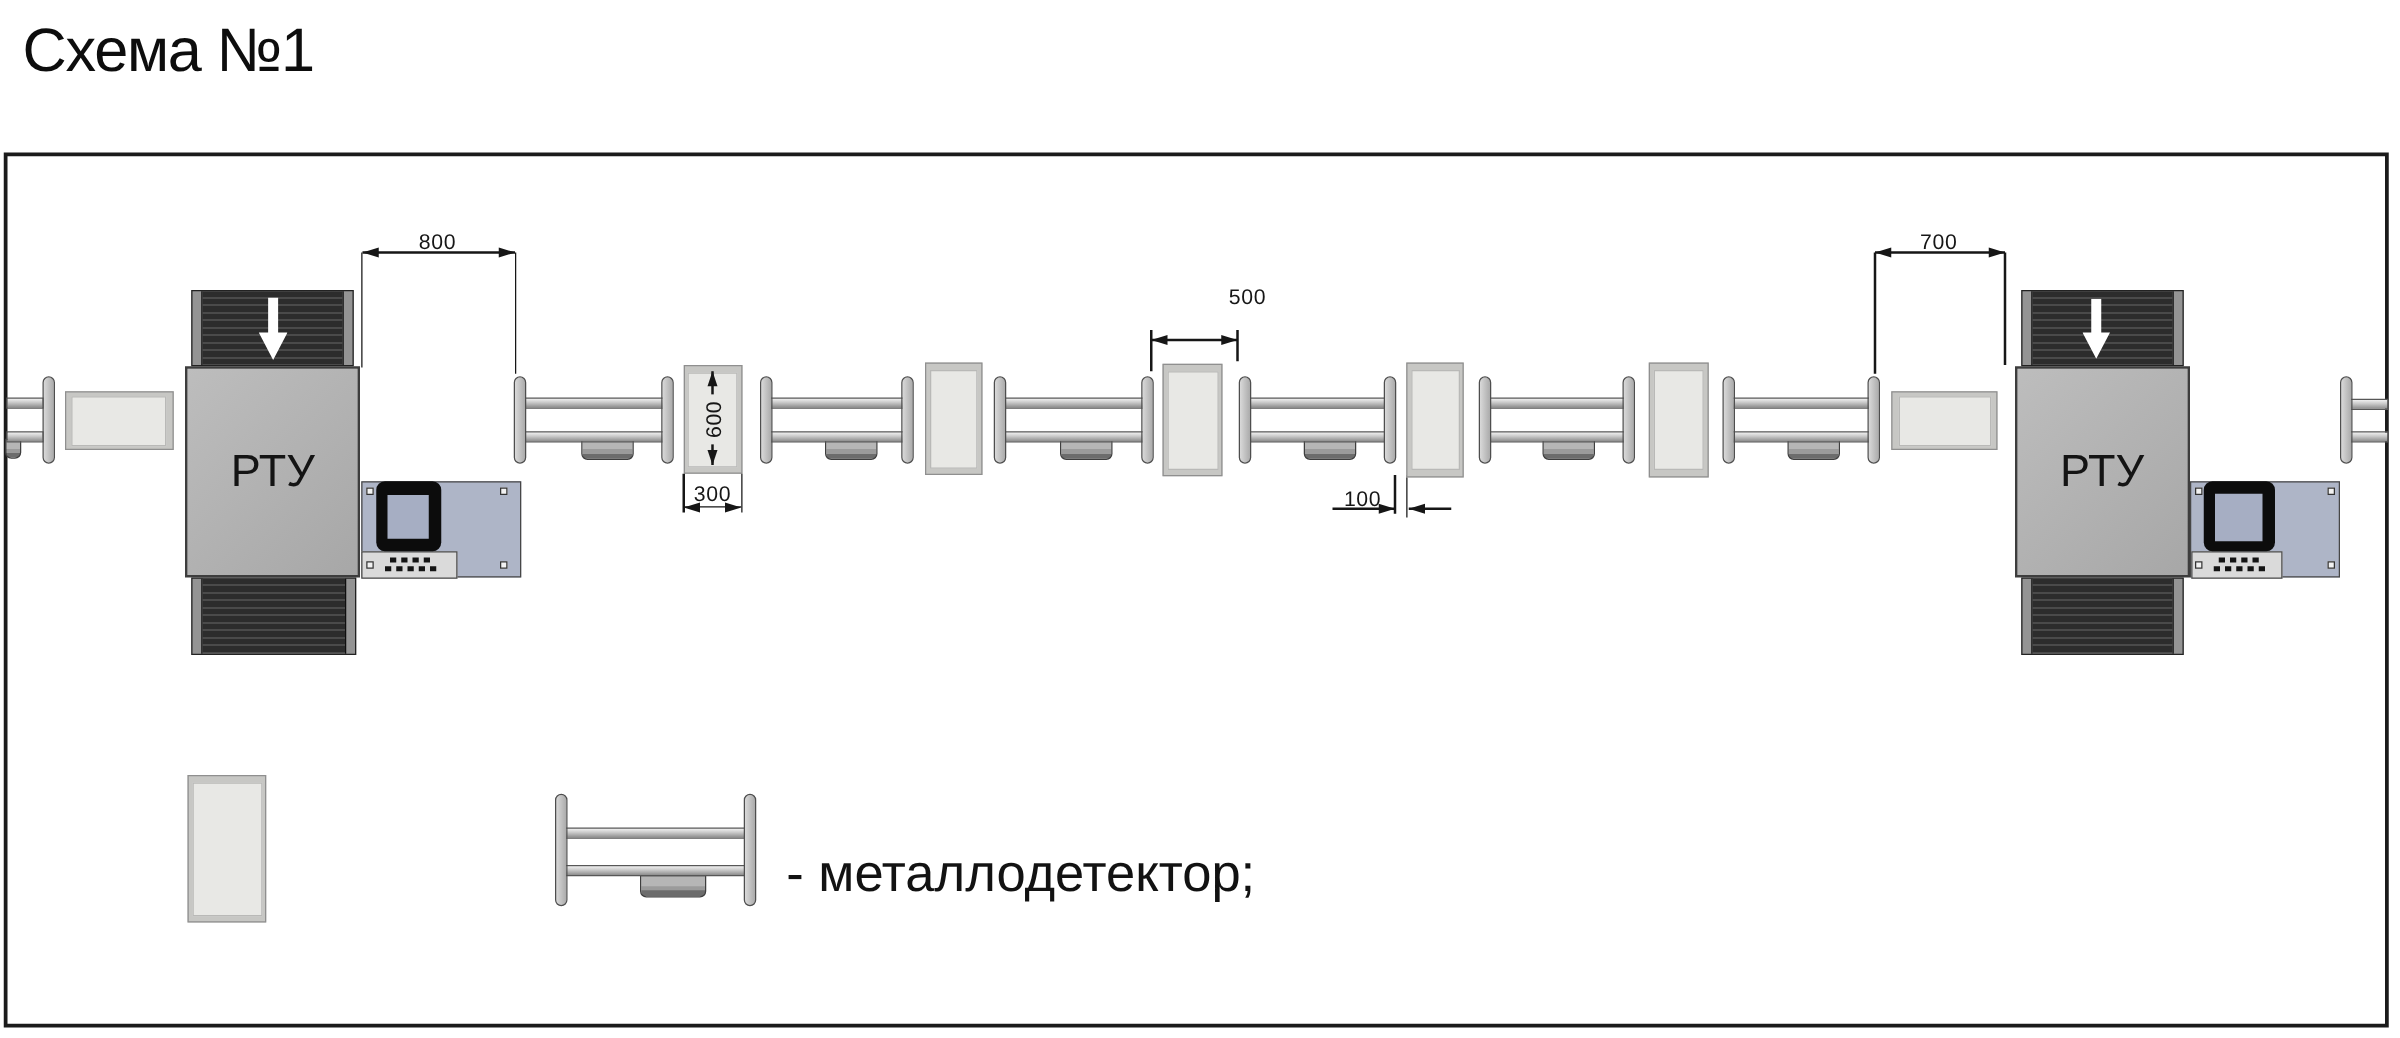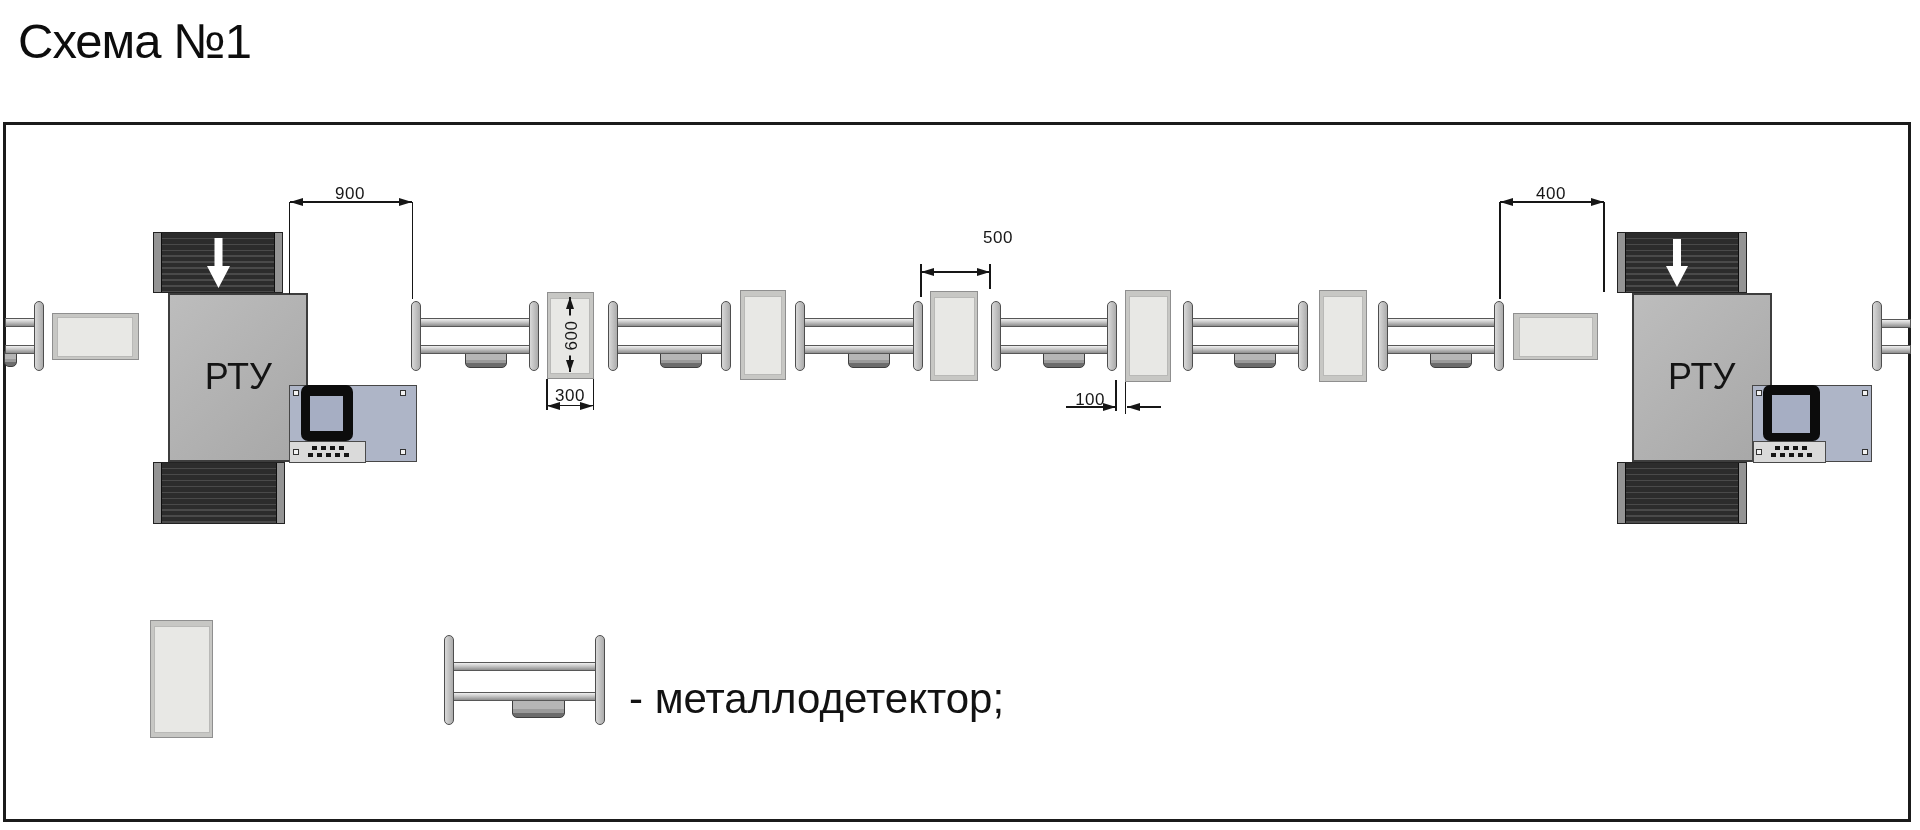--- a/index.html
+++ b/index.html
@@ -21,21 +21,21 @@
   .tumba{position:absolute;border:1.2px solid #8f8f8f;background:#c7c7c4;box-sizing:border-box;}
   .tumba-v{padding:4.5px 2.5px;}
   .tumba-h{padding:2.5px 4.5px;}
   .tumba-inner{width:100%;height:100%;background:#e8e8e5;border:1px solid #b9b9b7;box-sizing:border-box;}
   
   .conv{position:absolute;background:#949494;border:1.5px solid #222;box-sizing:border-box;}
   .belt{position:absolute;left:7px;right:7px;top:0;bottom:0;
         background:repeating-linear-gradient(180deg,#2c2c2c 0 4.5px,#4a4a4a 4.5px 6px);
         border-left:1.2px solid #0e0e0e;border-right:1.2px solid #0e0e0e;}
   .rtu-body{position:absolute;background:linear-gradient(135deg,#bdbdbd,#a7a7a7);border:2px solid #3d3d3d;
-        display:flex;align-items:center;justify-content:center;font-size:36px;color:#141414;box-sizing:border-box;margin-left:20px;}
+        display:flex;align-items:center;justify-content:center;font-size:36px;color:#141414;box-sizing:border-box;}
   
   .console{position:absolute;background:#aeb5c7;border:1.5px solid #474747;box-sizing:border-box;}
   .monitor{position:absolute;background:#0c0c0c;border-radius:7px;}
   .screen{position:absolute;background:#a6aec3;}
   .kbd{position:absolute;background:#dadada;border:1.2px solid #4a4a4a;box-sizing:border-box;}
   .dotrow{position:absolute;display:flex;gap:4px;}
   .dot{width:5px;height:4px;background:#141414;}
   .screw{position:absolute;width:6px;height:6px;background:#f2f2f2;border:1.2px solid #333;box-sizing:border-box;}
   
   .dline{position:absolute;height:1.7px;background:#161616;}
@@ -99,21 +99,21 @@
     </div>
     <div class="monitor" style="left:11.5px;top:-1px;width:52px;height:56px">
       <div class="screen" style="left:9px;top:11px;width:33px;height:35px"></div>
     </div>
     <div class="screw" style="left:3px;top:4px"></div>
     <div class="screw" style="left:110px;top:4px"></div>
     <div class="screw" style="left:3px;top:63px"></div>
     <div class="screw" style="left:110px;top:63px"></div>
   </div>
 
-  <div class="dimtxt" style="left:330px;top:184px;width:40px">900</div>
+  <div class="dimtxt" style="left:330px;top:184px;width:40px">800</div>
   <div class="dline" style="left:289.5px;top:201.2px;width:122px"></div>
   <div class="ah-l" style="left:289.5px;top:198.1px"></div>
   <div class="ah-r" style="left:398.5px;top:198.1px"></div>
   <div class="vline" style="left:288.6px;top:202px;height:92px"></div>
   <div class="vline" style="left:411.6px;top:202px;height:97px"></div>
 
   <div class="abs" style="left:410.5px;top:301px;width:128px;height:70px">
     <div class="unit" style="left:54.5px;top:50px;width:42px;height:17px"></div>
     <div class="rail" style="left:5px;right:5px;top:17px"></div>
     <div class="rail" style="left:5px;right:5px;top:44px"></div>
@@ -198,21 +198,21 @@
   </div>
 
   <div class="abs" style="left:1377.7px;top:301px;width:126px;height:70px">
     <div class="unit" style="left:52.3px;top:50px;width:42px;height:17px"></div>
     <div class="rail" style="left:5px;right:5px;top:17px"></div>
     <div class="rail" style="left:5px;right:5px;top:44px"></div>
     <div class="post" style="left:0"></div>
     <div class="post" style="left:116px"></div>
   </div>
 
-  <div class="dimtxt" style="left:1531px;top:184px;width:40px">400</div>
+  <div class="dimtxt" style="left:1531px;top:184px;width:40px">700</div>
   <div class="dline" style="left:1500px;top:201.2px;width:104px"></div>
   <div class="ah-l" style="left:1500px;top:198.1px"></div>
   <div class="ah-r" style="left:1591px;top:198.1px"></div>
   <div class="vline" style="left:1499.3px;top:202px;height:97px"></div>
   <div class="vline" style="left:1603px;top:202px;height:90px"></div>
 
   <div class="tumba tumba-h" style="left:1513px;top:313.3px;width:85px;height:47px">
     <div class="tumba-inner"></div>
   </div>
 

